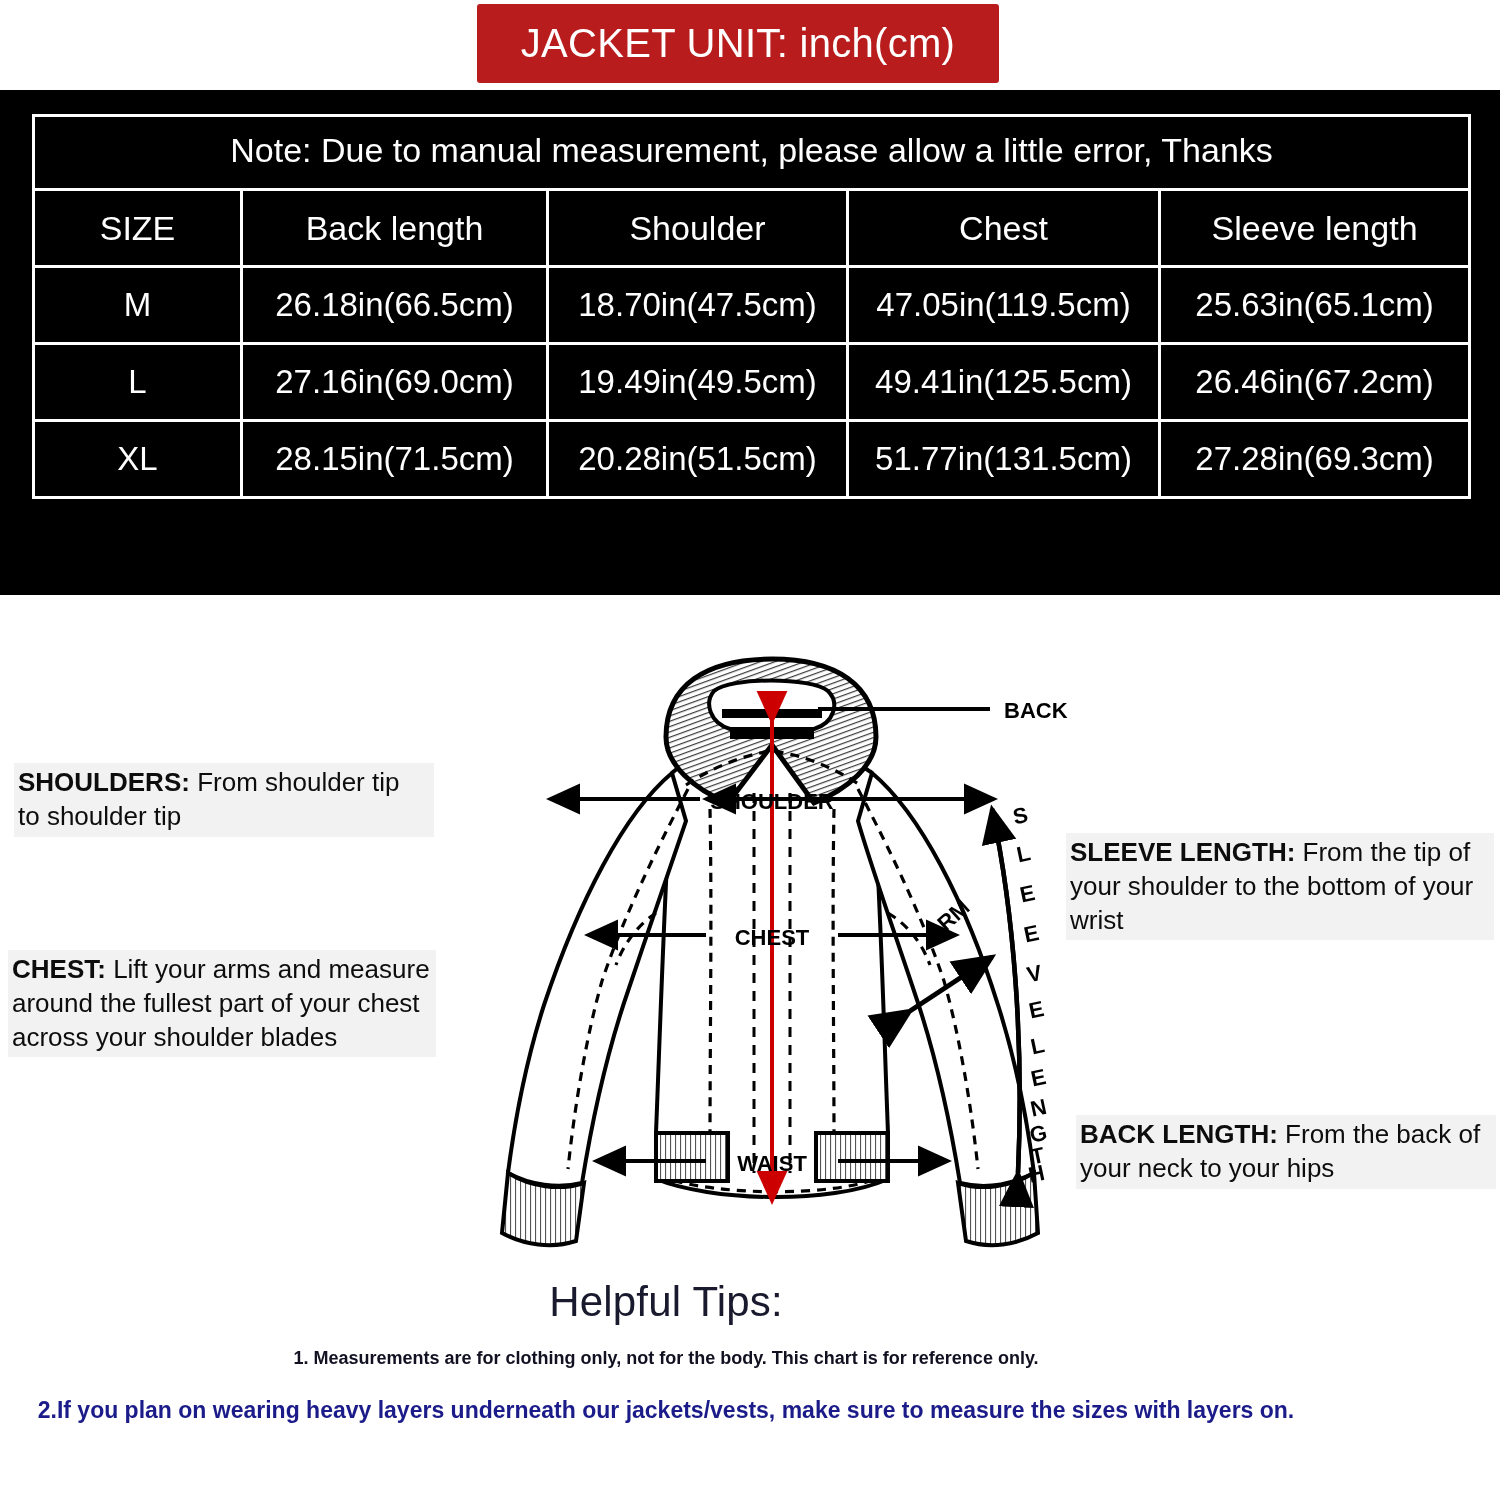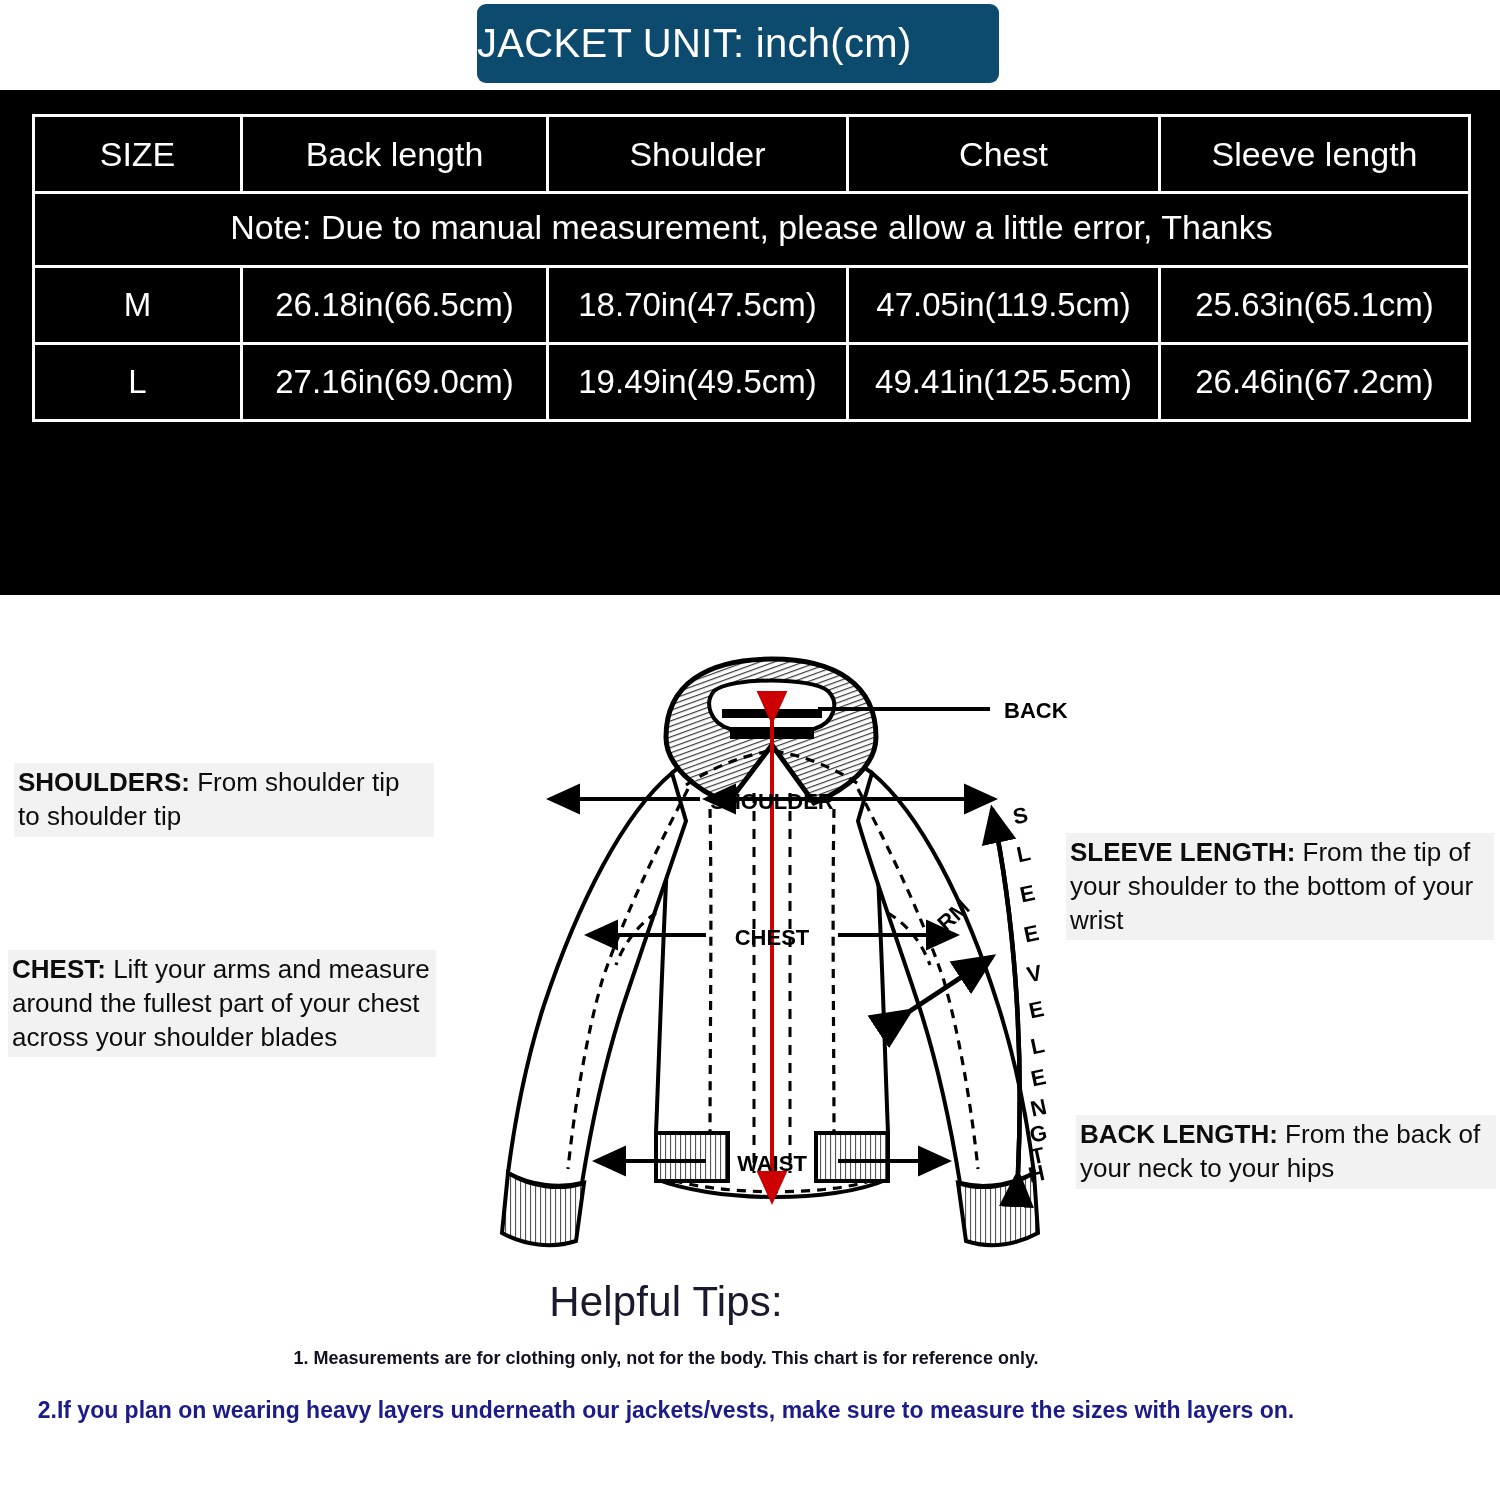--- a/index.html
+++ b/index.html
@@ -8,22 +8,22 @@
     background: #ffffff;
     font-family: "Liberation Sans", sans-serif;
     overflow: hidden;
   }
   .page { position: relative; width: 1500px; height: 1489px; background:#fff; }
 
   
   .title-banner {
     position: absolute; left: 477px; top: 4px;
     width: 522px; height: 79px;
-    background: #0c4a6e; border-radius: 9px;
-    display: flex; align-items: center; 
+    background: #b91c1c; border-radius: 3px;
+    display: flex; align-items: center; justify-content: center;
   }
   .title-banner-text {
     color: #ffffff; font-size: 40px; letter-spacing: .3px;
     font-family: "Liberation Sans", sans-serif; white-space: nowrap;
   }
 
   
   .table-panel {
     position: absolute; left: 0px; top: 90px;
     width: 1500px; height: 505px;
@@ -106,42 +106,49 @@
     <table class="size-table">
       <colgroup>
         <col class="col-size">
           <col class="col-back">
           <col class="col-shd">
           <col class="col-chest">
           <col class="col-slv">
       </colgroup>
       <tbody>
         <tr>
+          <td class="note-cell" colspan="5">Note: Due to manual measurement, please allow a little error, Thanks</td>
+        </tr>
+        <tr>
           <th class="hdr-cell">SIZE</th>
           <th class="hdr-cell">Back length</th>
           <th class="hdr-cell">Shoulder</th>
           <th class="hdr-cell">Chest</th>
           <th class="hdr-cell">Sleeve length</th>
         </tr>
         <tr>
-          <td class="note-cell" colspan="5">Note: Due to manual measurement, please allow a little error, Thanks</td>
-        </tr>
-        <tr>
           <td class="body-cell">M</td>
           <td class="body-cell">26.18in(66.5cm)</td>
           <td class="body-cell">18.70in(47.5cm)</td>
           <td class="body-cell">47.05in(119.5cm)</td>
           <td class="body-cell">25.63in(65.1cm)</td>
         </tr>
         <tr>
           <td class="body-cell">L</td>
           <td class="body-cell">27.16in(69.0cm)</td>
           <td class="body-cell">19.49in(49.5cm)</td>
           <td class="body-cell">49.41in(125.5cm)</td>
           <td class="body-cell">26.46in(67.2cm)</td>
+        </tr>
+        <tr>
+          <td class="body-cell">XL</td>
+          <td class="body-cell">28.15in(71.5cm)</td>
+          <td class="body-cell">20.28in(51.5cm)</td>
+          <td class="body-cell">51.77in(131.5cm)</td>
+          <td class="body-cell">27.28in(69.3cm)</td>
         </tr>
       </tbody>
     </table>
   </div>
 
   <div class="diagram-area">
 
     <div class="callout callout-shoulders">
       <b>SHOULDERS:</b><span> From shoulder tip to shoulder tip</span>
     </div>

